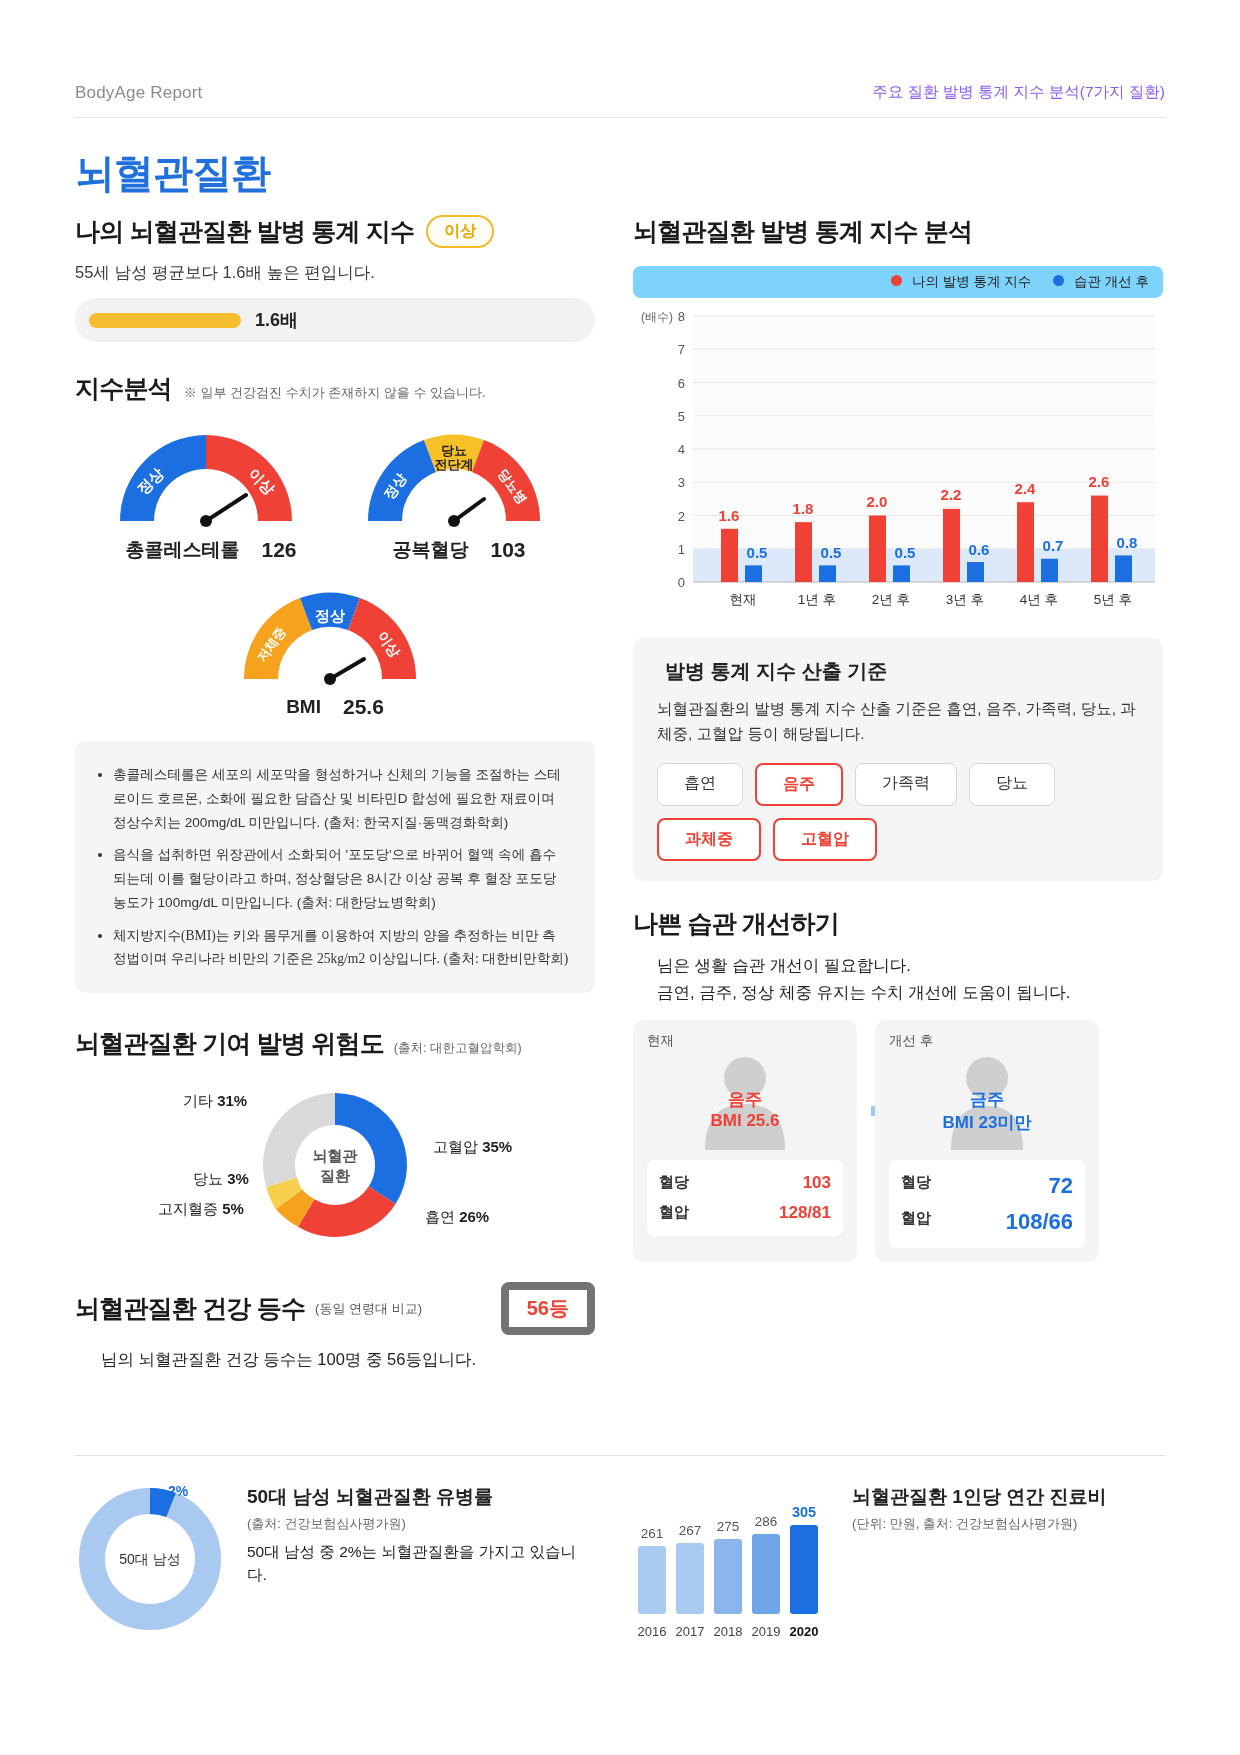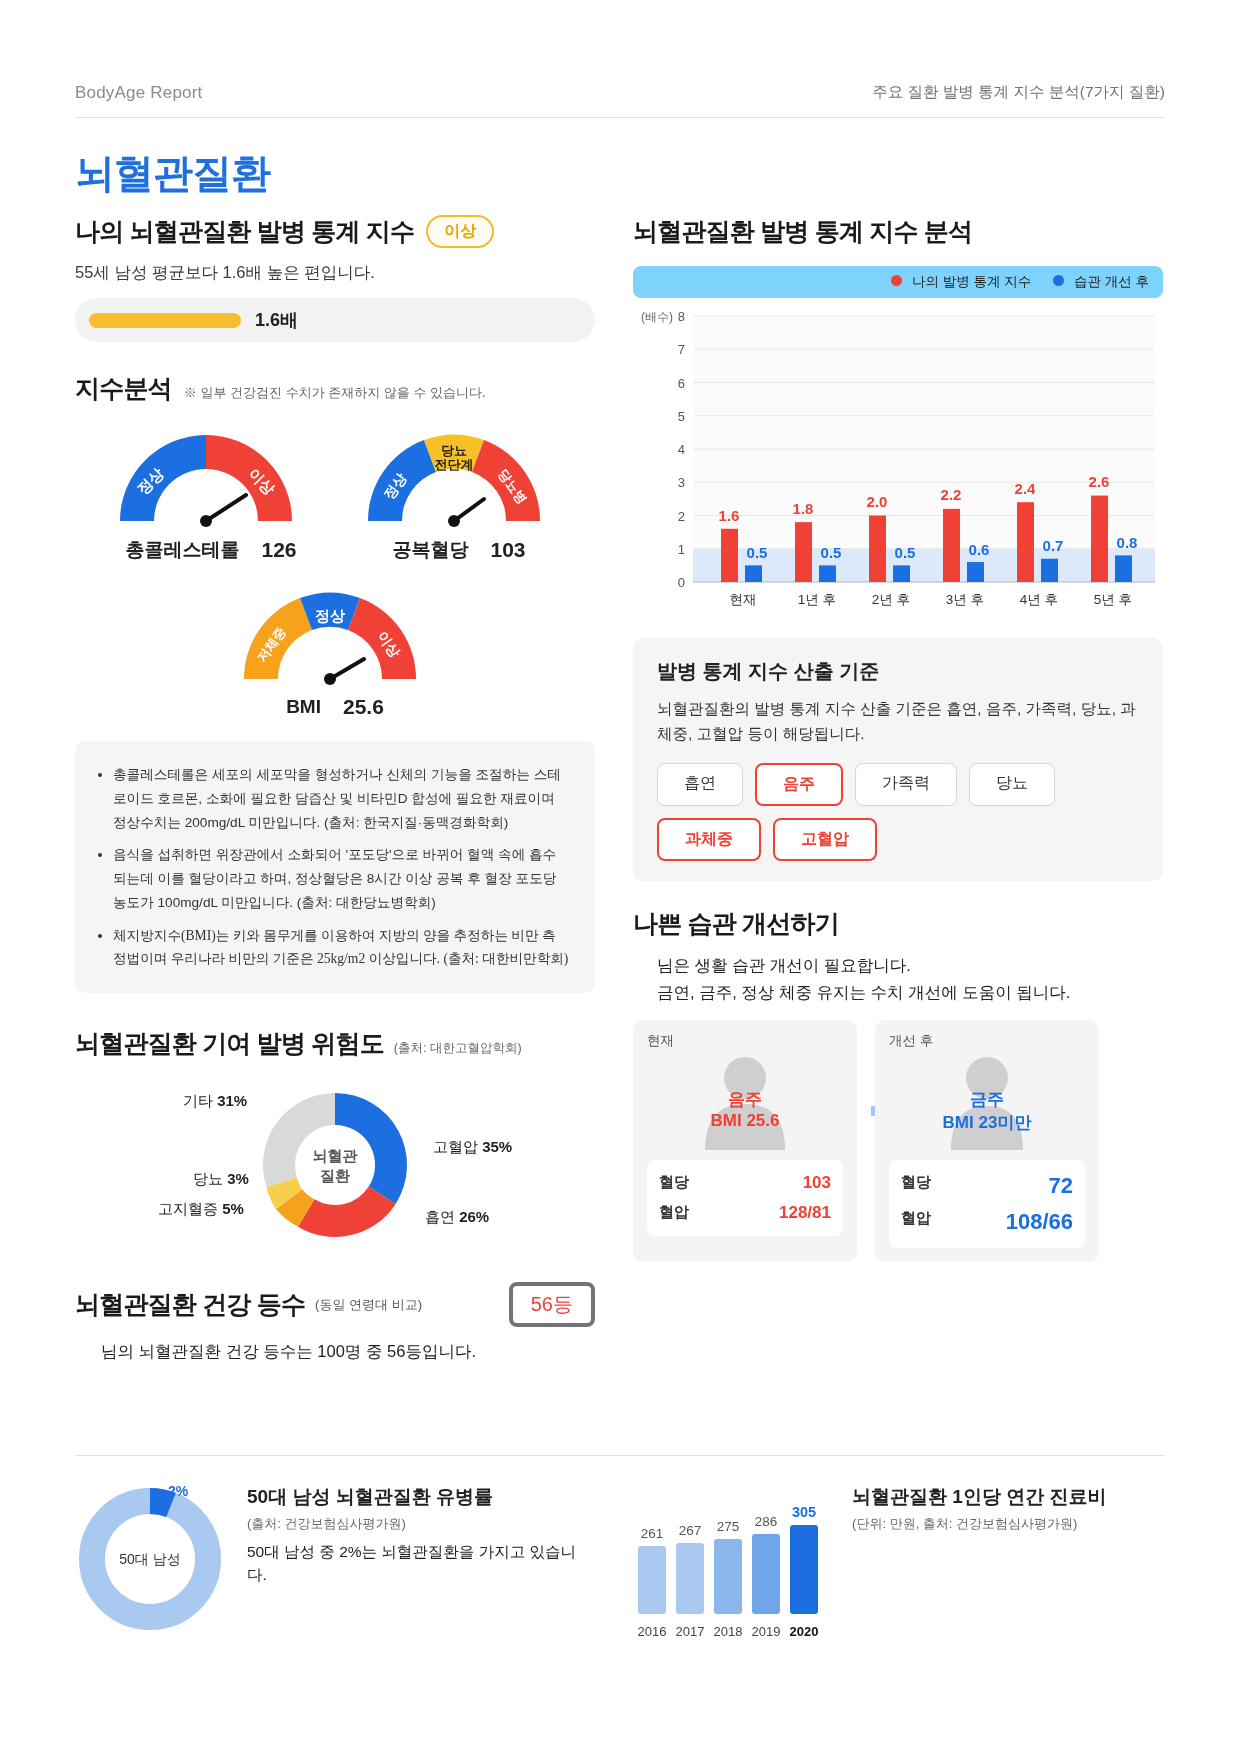--- a/index.html
+++ b/index.html
@@ -13,21 +13,21 @@
   }
   .page { position:relative; width:1240px; height:1755px; padding: 0 75px; }
 
   
   .top-header {
     display:flex; justify-content:space-between; align-items:flex-end;
     padding-top:82px; padding-bottom:14px;
     border-bottom:1px solid #e2e2e2;
   }
   .brand { font-size:17px; color:#8b8b8b; letter-spacing:.2px; }
-  .header-right { font-size:15.5px; color:#737373; }
+  .header-right { font-size:15.5px; color:#8b5cf6; }
 
   .disease-title {
     font-size:40px; font-weight:bold; color:#1f6fdd; letter-spacing:-1px;
     margin:28px 0 14px 0;
   }
 
   
   .cols { display:flex; gap:38px; }
   .col-left { width:520px; }
   .col-right { width:530px; }
@@ -76,36 +76,36 @@
   .risk-src { font-size:12.5px; color:#666; }
   .risk-body { position:relative; height:190px; margin-top:10px; }
   .risk-legend { position:absolute; font-size:15px; color:#222; }
   .risk-legend b { font-weight:bold; }
 
   
   .rank { margin-top:22px; }
   .rank-head { display:flex; align-items:center; gap:10px; }
   .rank-sub { font-size:13px; color:#555; font-weight:normal; }
   .rank-badge {
-    margin-left:auto; border:4px solid #737373; color:#ef4136; background:#fff;
-    font-size:20px; font-weight:normal; border-radius:8px; padding:5px 18px;text-align:right;
+    margin-left:auto; border:8px solid #737373; color:#ef4136; background:#fff;
+    font-size:20px; font-weight:bold; border-radius:8px; padding:5px 18px;text-align:right;
   }
   .rank-desc { font-size:16.5px; margin-top:14px; padding-left:26px; }
   .legend {
     display:flex; justify-content:flex-end; gap:22px; align-items:center;
     background:#7dd3fc; border-radius:8px; padding:7px 14px; font-size:13.5px;
     margin-top:18px;
   }
   .legend span.dot { width:11px; height:11px; border-radius:50%; display:inline-block; margin-right:6px; }
   .chart-area { position:relative; height:310px; margin-top:10px; }
 
   .crit {
     background:#f5f5f5; border-radius:10px; padding:20px 24px; margin-top:20px;
   }
-  .crit h3 { margin:0 0 12px 0; font-size:20px; font-weight:bold; }
+  .crit h3 { margin:0 0 12px 8px; font-size:20px; font-weight:bold; }
   .crit p { margin:0; font-size:15.5px; line-height:1.6; color:#333; }
   .chips { display:flex; flex-wrap:wrap; gap:12px; margin-top:16px; }
   .chip {
     background:#fff; border:1px solid #d6d6d6; border-radius:8px;
     padding:9px 26px; font-size:16px; color:#333;
   }
   .chip.on { border:2px solid #ef4136; color:#ef4136; font-weight:bold; }
 
   .habit { margin-top:26px; }
   .habit-lines { font-size:16.5px; line-height:1.65; margin-top:12px; padding-left:24px; }

